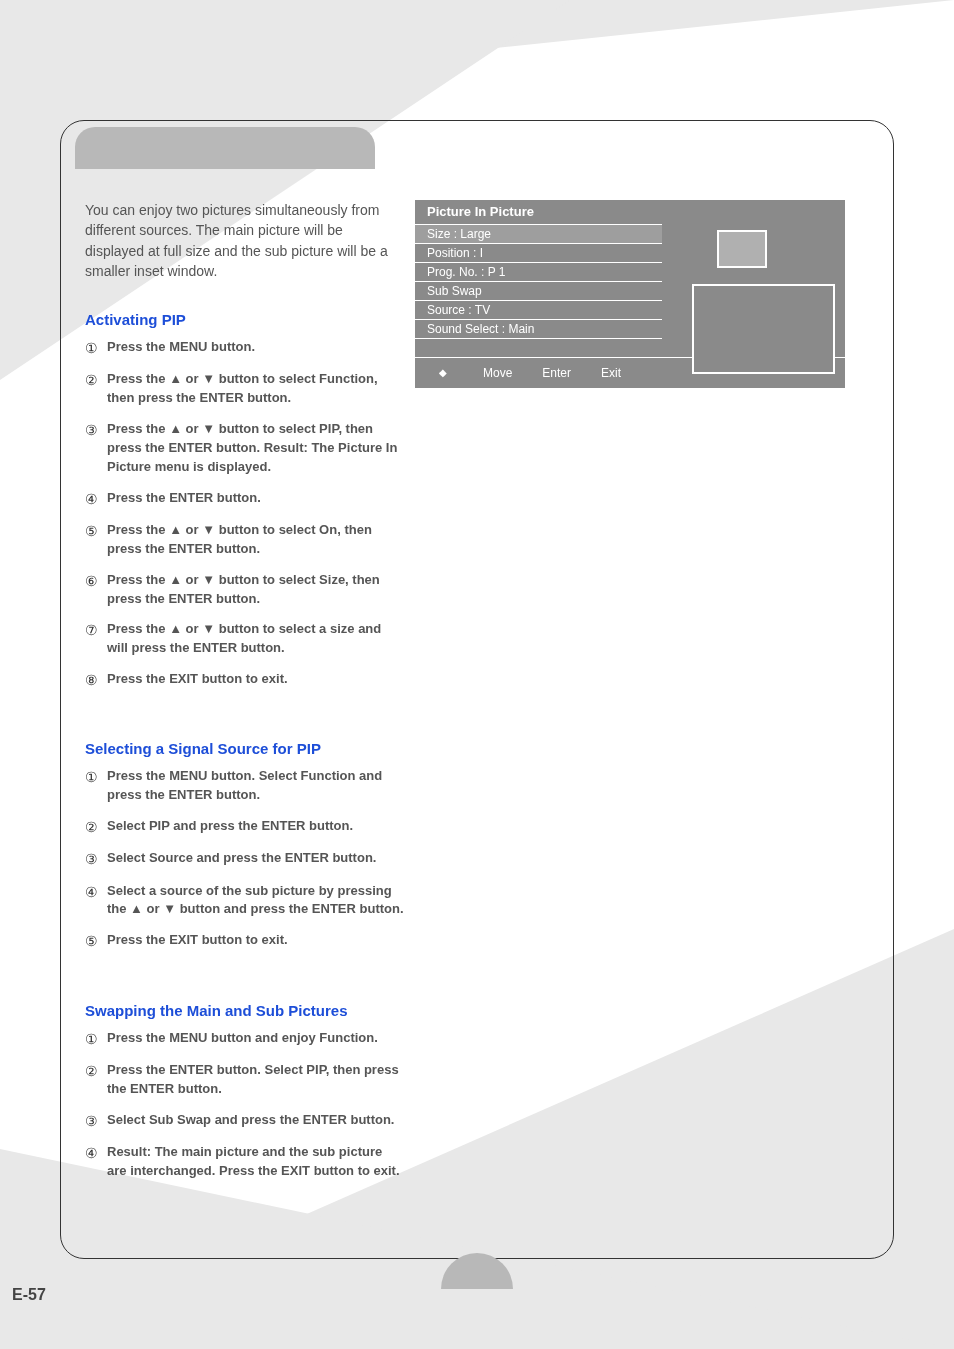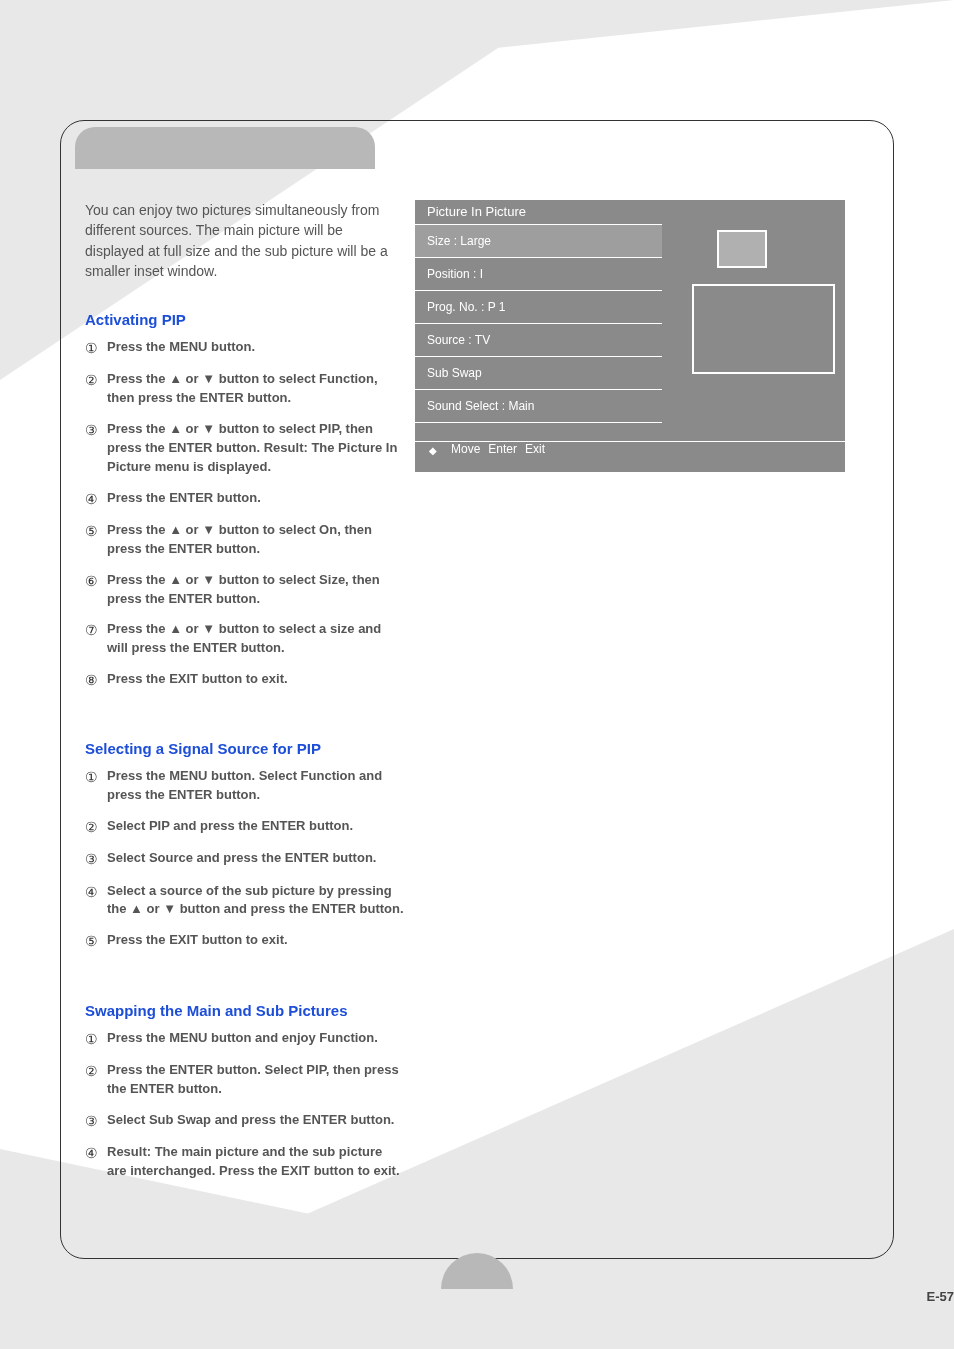--- a/index.html
+++ b/index.html
@@ -21,35 +21,35 @@
 
   .steps { list-style: none; }
   .step { display: flex; margin-bottom: 12px; font-size: 13px; color: #555; line-height: 1.45; }
   .step-num { flex: 0 0 22px; font-size: 14px; color: #333; }
   .step-text { flex: 1; font-weight: bold; }
   .indent-gap { height: 16px; }
 
   
   .osd-panel { position: absolute; top: 200px; left: 415px; width: 430px; }
   .osd-header { height: 24px; background: #8a8a8a; display: flex; align-items: center; }
-  .osd-header-title { color: #fff; font-size: 13px; font-weight: normal; padding-left: 12px; line-height: 24px; }
+  .osd-header-title { color: #fff; font-size: 13px; font-weight: bold; padding-left: 12px; line-height: 24px; }
   .osd-rows { display: flex; }
   .osd-left { flex: 1.45; }
   .osd-right { flex: 1; background: #8a8a8a; position: relative; padding: 6px; }
-  .osd-row { height: 32px; background: #8a8a8a; margin-top: 1px; display: flex; align-items: center; padding-left: 12px; color: #fff; font-size: 12px; }
+  .osd-row { height: 18px; background: #8a8a8a; margin-top: 1px; display: flex; align-items: center; padding-left: 12px; color: #fff; font-size: 12px; }
   .osd-row.sel { background: #9e9e9e; }
   .osd-subrow { font-size: 11px; color: #fff; padding-left: 12px; background: #8a8a8a; height: 18px; line-height: 18px; margin-top: 1px; }
-  .osd-footer { height: 30px; background: #8a8a8a; margin-top: 1px; display: flex; align-items: flex-start; padding-left: 10px; gap: 8px; color: #fff; font-size: 12px; }
+  .osd-footer { height: 30px; background: #8a8a8a; margin-top: 1px; display: flex; align-items: center; padding-left: 20px; gap: 30px; color: #fff; font-size: 12px; }
   .nav-icon { width: 18px; height: 18px; position: relative; }
   .nav-icon::before { content: "◆"; color: #fff; font-size: 10px; position: absolute; left: 4px; top: 3px; }
   .preview-frame { position: absolute; top: 6px; left: 55px; width: 50px; height: 38px; border: 2px solid #fff; background: #b0b0b0; }
   .preview-frame2 { position: absolute; top: 60px; left: 30px; right: 10px; height: 90px; border: 2px solid #fff; background: #8a8a8a; }
 
   .page-num-tab { position: absolute; bottom: 60px; left: 50%; transform: translateX(-50%); width: 72px; height: 36px; background: #b8b8b8; border-radius: 36px 36px 0 0; }
-  .page-num { position: absolute; bottom: 45px; left: 4px; right: 0; text-align: right; font-size: 13px; color: #444; font-weight: bold; }
+  .page-num { position: absolute; bottom: 45px; left: 12px; right: 0; text-align: left; font-size: 16px; color: #444; font-weight: bold; }
 </style>
 </head>
 <body>
 
 <div class="bg-tri-top"></div>
 <div class="bg-tri-upper"></div>
 <div class="bg-tri-bottom-right"></div>
 <div class="bg-tri-bottom"></div>
 
 <div class="page-frame"></div>
@@ -143,22 +143,22 @@
 
 <div class="osd-panel">
   <div class="osd-header">
     <div class="osd-header-title">Picture In Picture</div>
   </div>
   <div class="osd-rows">
     <div class="osd-left">
       <div class="osd-row sel">Size : Large</div>
       <div class="osd-row">Position : I</div>
       <div class="osd-row">Prog. No. : P 1</div>
+      <div class="osd-row">Sub Swap</div>
       <div class="osd-row">Source : TV</div>
-      <div class="osd-row">Sub Swap</div>
       <div class="osd-row">Sound Select : Main</div>
       <div class="osd-subrow"></div>
     </div>
     <div class="osd-right">
       <div class="preview-frame"></div>
       <div class="preview-frame2"></div>
     </div>
   </div>
   <div class="osd-footer">
     <div class="nav-icon"></div>

